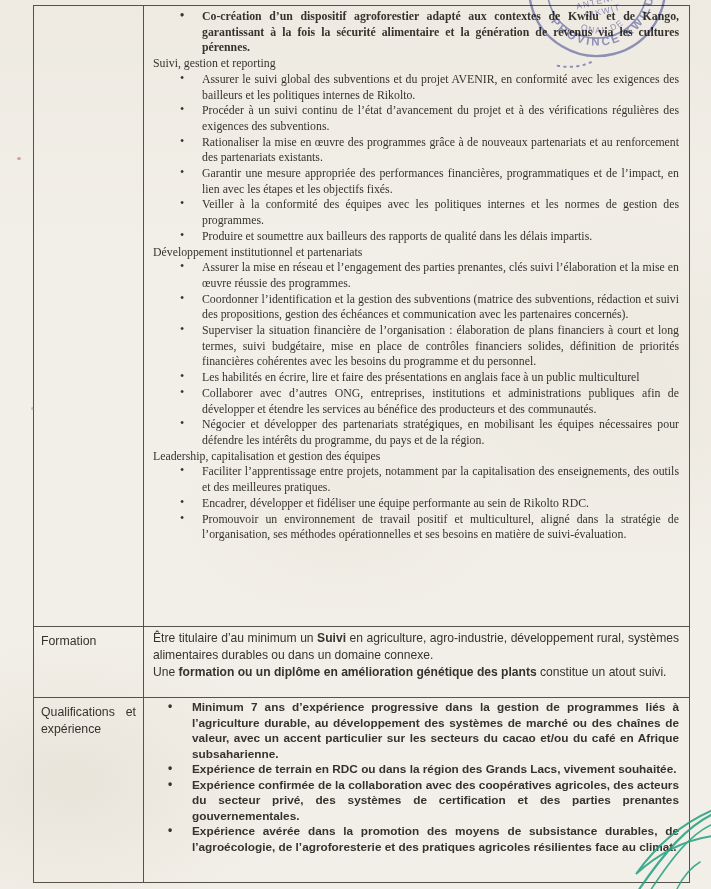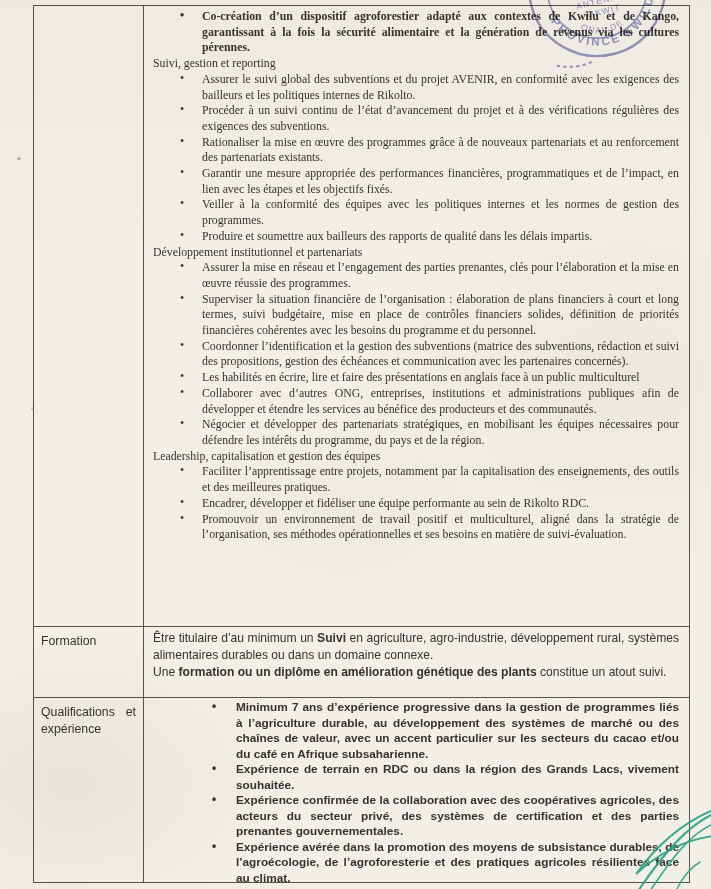--- a/index.html
+++ b/index.html
@@ -18,21 +18,21 @@
   }
   .doc-table{
     position:absolute;left:33px;top:5px;width:657px;height:878px;
     border:1.4px solid #56524a;box-sizing:border-box;
     display:flex;flex-direction:column;
   }
   .t-row{display:flex;box-sizing:border-box;overflow:hidden;}
   .t-row + .t-row{border-top:1.4px solid #56524a;}
   .t-row-0{height:620px;flex:0 0 auto;font-family:Liberation Serif, serif;}
   .t-row-1{height:71px;flex:0 0 auto;justify-content:space-between;}
-  .t-row-2{flex:1;gap:44px;}
+  .t-row-2{flex:1;}
   .t-label{
     flex:0 0 110px;width:110px;box-sizing:border-box;
     border-right:1.4px solid #56524a;
     padding:6px 7px;font-size:12.3px;line-height:16.5px;text-align:justify;
   }
   .t-content{
     flex:1;box-sizing:border-box;overflow:hidden;
     padding:3px 10px 2px 0;
     font-size:11.8px;line-height:15.7px;text-align:justify;
   }
@@ -62,23 +62,23 @@
         <div class="t-content">
           <div class="bullet b">Co-création d’un dispositif agroforestier adapté aux contextes de Kwilu et de Kango, garantissant à la fois la sécurité alimentaire et la génération de revenus via les cultures pérennes.</div>
           <div class="heading">Suivi, gestion et reporting</div>
           <div class="bullet">Assurer le suivi global des subventions et du projet AVENIR, en conformité avec les exigences des bailleurs et les politiques internes de Rikolto.</div>
           <div class="bullet">Procéder à un suivi continu de l’état d’avancement du projet et à des vérifications régulières des exigences des subventions.</div>
           <div class="bullet">Rationaliser la mise en œuvre des programmes grâce à de nouveaux partenariats et au renforcement des partenariats existants.</div>
           <div class="bullet">Garantir une mesure appropriée des performances financières, programmatiques et de l’impact, en lien avec les étapes et les objectifs fixés.</div>
           <div class="bullet">Veiller à la conformité des équipes avec les politiques internes et les normes de gestion des programmes.</div>
           <div class="bullet">Produire et soumettre aux bailleurs des rapports de qualité dans les délais impartis.</div>
           <div class="heading">Développement institutionnel et partenariats</div>
-          <div class="bullet">Assurer la mise en réseau et l’engagement des parties prenantes, clés pour l’élaboration et la mise en œuvre réussie des programmes.</div>
+          <div class="bullet">Assurer la mise en réseau et l’engagement des parties prenantes, clés suivi l’élaboration et la mise en œuvre réussie des programmes.</div>
+          <div class="bullet">Coordonner l’identification et la gestion des subventions (matrice des subventions, rédaction et suivi des propositions, gestion des échéances et communication avec les partenaires concernés).</div>
           <div class="bullet">Superviser la situation financière de l’organisation : élaboration de plans financiers à court et long termes, suivi budgétaire, mise en place de contrôles financiers solides, définition de priorités financières cohérentes avec les besoins du programme et du personnel.</div>
-          <div class="bullet">Coordonner l’identification et la gestion des subventions (matrice des subventions, rédaction et suivi des propositions, gestion des échéances et communication avec les partenaires concernés).</div>
           <div class="bullet">Les habilités en écrire, lire et faire des présentations en anglais face à un public multiculturel</div>
           <div class="bullet">Collaborer avec d’autres ONG, entreprises, institutions et administrations publiques afin de développer et étendre les services au bénéfice des producteurs et des communautés.</div>
           <div class="bullet">Négocier et développer des partenariats stratégiques, en mobilisant les équipes nécessaires pour défendre les intérêts du programme, du pays et de la région.</div>
           <div class="heading">Leadership, capitalisation et gestion des équipes</div>
           <div class="bullet">Faciliter l’apprentissage entre projets, notamment par la capitalisation des enseignements, des outils et des meilleures pratiques.</div>
           <div class="bullet">Encadrer, développer et fidéliser une équipe performante au sein de Rikolto RDC.</div>
           <div class="bullet">Promouvoir un environnement de travail positif et multiculturel, aligné dans la stratégie de l’organisation, ses méthodes opérationnelles et ses besoins en matière de suivi-évaluation.</div>
         </div>
       </div>
       <div class="t-row t-row-1">

